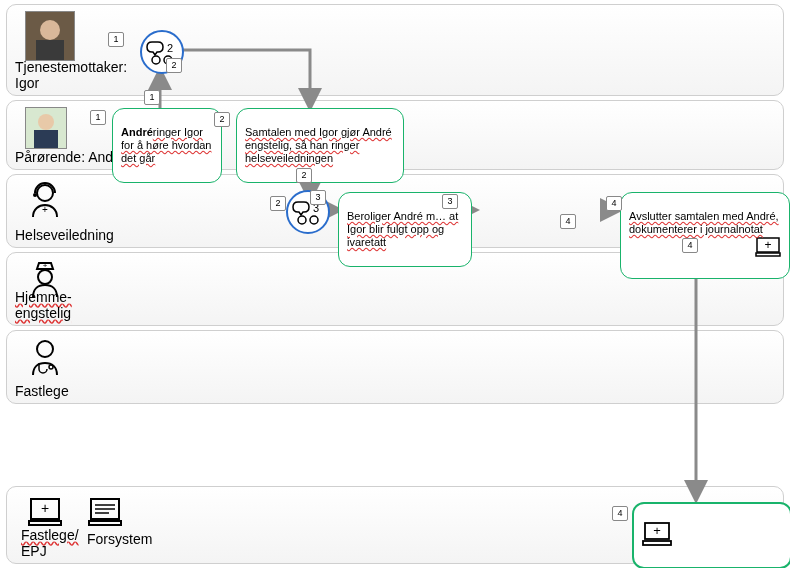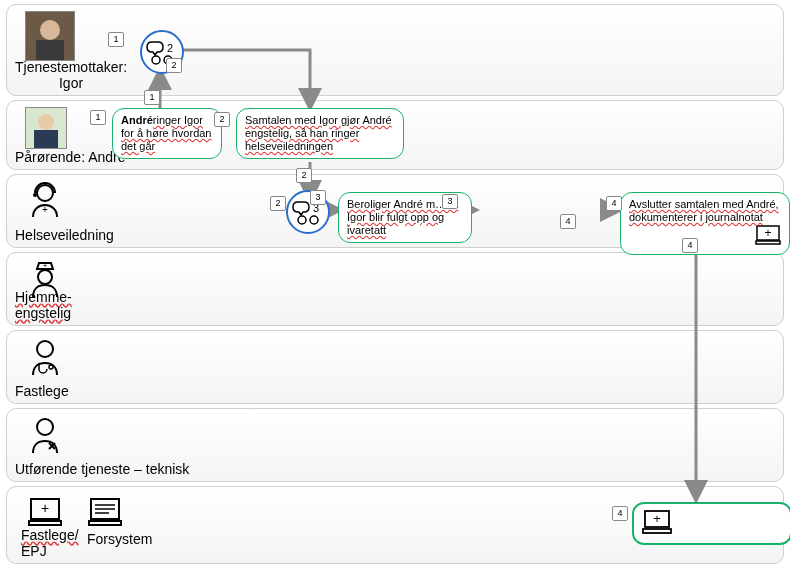--- a/index.html
+++ b/index.html
@@ -7,21 +7,21 @@
 .lane{position:absolute;left:6px;right:6px;border:1px solid #cfcfcf;border-radius:10px;background:linear-gradient(to bottom,#fff,#f4f4f4)}
 .lane-label{position:absolute;left:8px;bottom:4px;font-size:14px}
 .lane-label .l2{display:block}
 .avatar{position:absolute;width:48px;height:48px;border:1px solid #888;background:#ddd;overflow:hidden}
 .avatar svg{width:100%;height:100%}
 .icon{position:absolute}
 .icon svg{display:block}
 .chip{position:absolute;width:14px;height:13px;border:1px solid #888;background:#fff;font-size:9px;line-height:12px;text-align:center;border-radius:2px}
 .conv{position:absolute;border:2px solid #2a6dcc;border-radius:50%;background:#fff}
 .conv svg{width:100%;height:100%}
-.box{position:absolute;border:1.5px solid #19b36b;border-radius:12px;background:#fff;padding:5px 8px;font-size:11px;line-height:13px}
+.box{position:absolute;border:1.5px solid #19b36b;border-radius:12px;background:#fff;padding:17px 8px;font-size:11px;line-height:13px}
 .box .b{font-weight:bold}
 .underline{text-decoration:underline;text-decoration-color:#d33;text-decoration-style:wavy}
 .arrow{stroke:#8a8a8a;stroke-width:3;fill:none}
 .arrowhead{fill:#8a8a8a}
 .sm-icon{display:inline-block;vertical-align:middle}
 </style>
 </head>
 <body>
 
 <div class="canvas">
@@ -29,21 +29,21 @@
 <div class="lane" style="top:4px;height:90px">
   <div class="avatar" style="left:18px;top:6px">
     <svg viewBox="0 0 48 48">
           <rect width="48" height="48" fill="#6b5a46"></rect>
           <circle cx="24" cy="18" r="10" fill="#d9b89a"></circle>
           <rect x="10" y="28" width="28" height="20" fill="#3a3a3a"></rect>
         </svg>
   </div>
   <div class="lane-label">
     <span>Tjenestemottaker:</span>
-    <span class="l2" style="text-align:center">Igor</span>
+    <span class="l2" style="">Igor</span>
   </div>
 </div>
 
 <div class="lane" style="top:100px;height:68px">
   <div class="avatar" style="left:18px;top:6px;width:40px;height:40px">
     <svg viewBox="0 0 40 40">
           <rect width="40" height="40" fill="#d8e8d0"></rect>
           <circle cx="20" cy="14" r="8" fill="#e8c9a8"></circle>
           <rect x="8" y="22" width="24" height="18" fill="#2b3b55"></rect>
         </svg>
@@ -91,32 +91,20 @@
           <path d="M8 38c0-8 5-12 12-12s12 4 12 12" fill="none" stroke="#000" stroke-width="2"></path>
           <path d="M14 26v6a4 4 0 0 0 8 0" fill="none" stroke="#000" stroke-width="1.5"></path>
           <circle cx="26" cy="30" r="2" fill="none" stroke="#000" stroke-width="1.5"></circle>
         </svg>
   </div>
   <div class="lane-label">
     <span>Fastlege</span>
   </div>
 </div>
 
-<div class="lane" style="top:408px;height:72px">
-  <div class="icon" style="left:18px;top:6px">
-    <svg width="40" height="40" viewBox="0 0 40 40">
-          <circle cx="20" cy="12" r="8" fill="none" stroke="#000" stroke-width="2"></circle>
-          <path d="M8 38c0-8 5-12 12-12s12 4 12 12" fill="none" stroke="#000" stroke-width="2"></path>
-          <path d="M24 28l6 6m0-6l-6 6" stroke="#000" stroke-width="2"></path>
-        </svg>
-  </div>
-  <div class="lane-label">
-    <span>Utførende tjeneste – teknisk</span>
-  </div>
-</div>
 
 <div class="lane" style="top:486px;height:76px">
   <div class="icon" style="left:18px;top:6px">
     <svg width="40" height="40" viewBox="0 0 40 40">
           <rect x="6" y="6" width="28" height="20" fill="none" stroke="#000" stroke-width="2"></rect>
           <text x="20" y="20" font-size="14" text-anchor="middle">+</text>
           <rect x="4" y="28" width="32" height="4" fill="none" stroke="#000" stroke-width="2"></rect>
         </svg>
   </div>
   <div class="icon" style="left:78px;top:6px">

